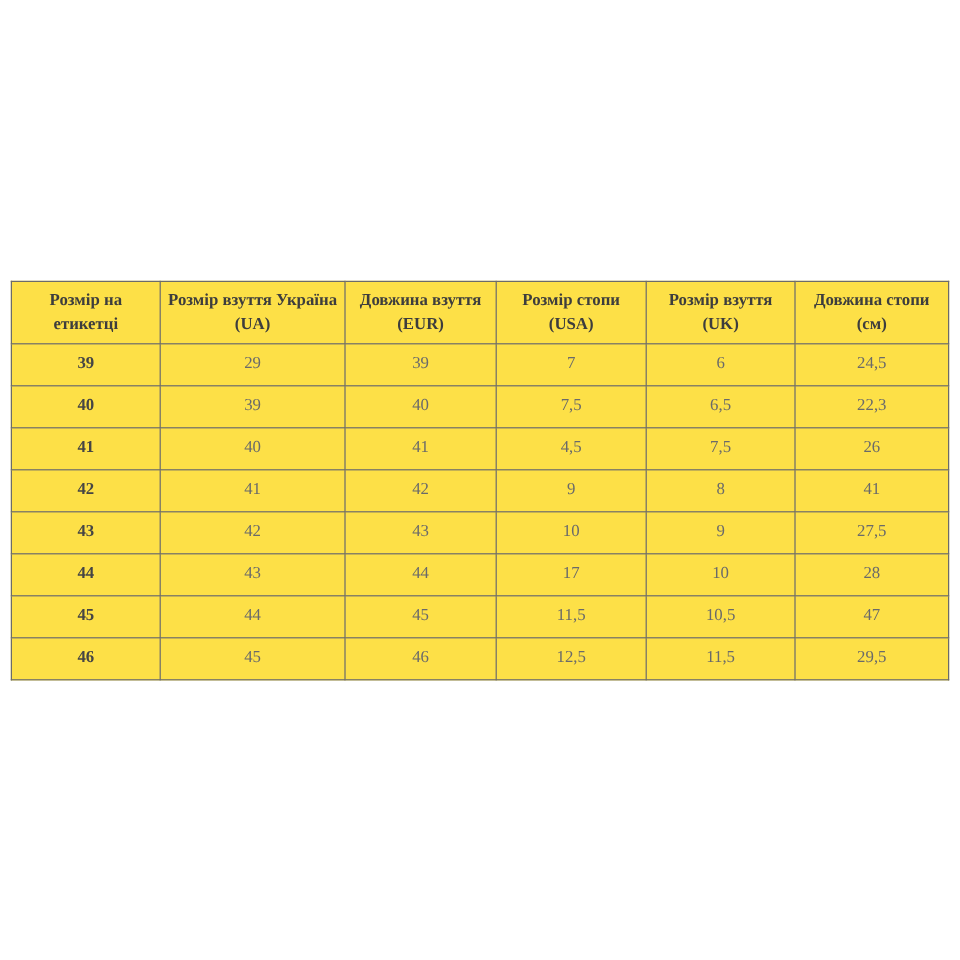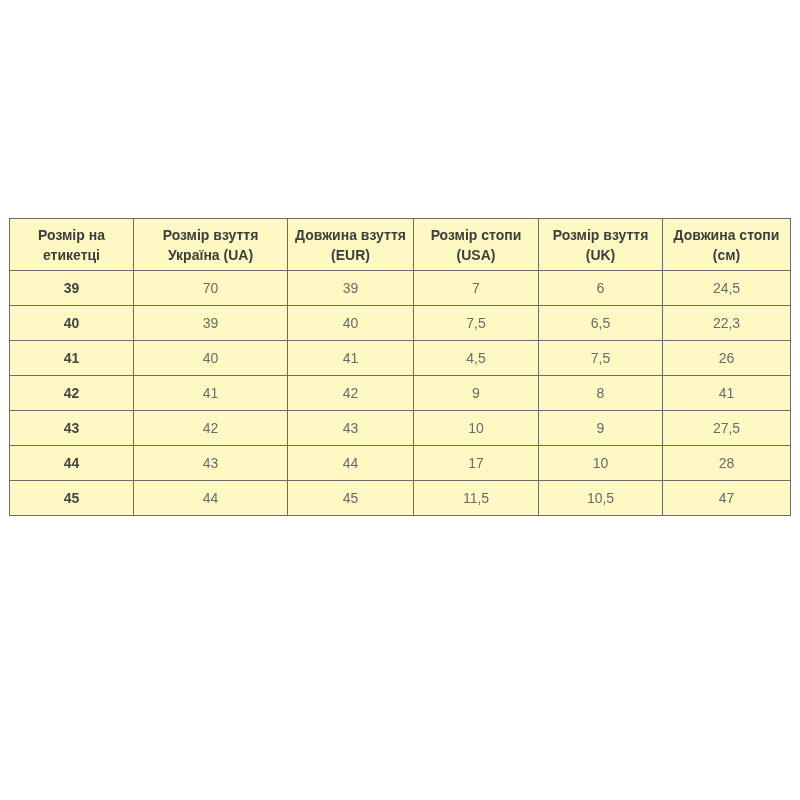--- a/index.html
+++ b/index.html
@@ -14,25 +14,26 @@
   .page {
     position: relative;
     width: 800px;
     height: 800px;
     background: #ffffff;
     overflow: hidden;
   }
   table.size-table {
     position: absolute;
     left: 9px;
-    top: 218px;
+    top: 234px;
     width: 781px;
     border-collapse: collapse;
     table-layout: fixed;
-    background: #fef9c3;
+    background: #fde047;
+    font-family: Liberation Serif, serif;
   }
   table.size-table th,
   table.size-table td {
     border: 1px solid #6b6b6b;
     text-align: center;
     vertical-align: middle;
     font-size: 14px;
     padding: 0 4px;
   }
   table.size-table th {
@@ -76,21 +77,21 @@
         <th>Розмір взуття Україна (UA)</th>
         <th>Довжина взуття (EUR)</th>
         <th>Розмір стопи (USA)</th>
         <th>Розмір взуття (UK)</th>
         <th>Довжина стопи (см)</th>
       </tr>
     </thead>
     <tbody>
         <tr>
           <td>39</td>
-          <td>70</td>
+          <td>29</td>
           <td>39</td>
           <td>7</td>
           <td>6</td>
           <td>24,5</td>
         </tr>
         <tr>
           <td>40</td>
           <td>39</td>
           <td>40</td>
           <td>7,5</td>
@@ -130,15 +131,23 @@
           <td>28</td>
         </tr>
         <tr>
           <td>45</td>
           <td>44</td>
           <td>45</td>
           <td>11,5</td>
           <td>10,5</td>
           <td>47</td>
         </tr>
+        <tr>
+          <td>46</td>
+          <td>45</td>
+          <td>46</td>
+          <td>12,5</td>
+          <td>11,5</td>
+          <td>29,5</td>
+        </tr>
       </tbody>
   </table>
 </div>
 
 </body></html>

